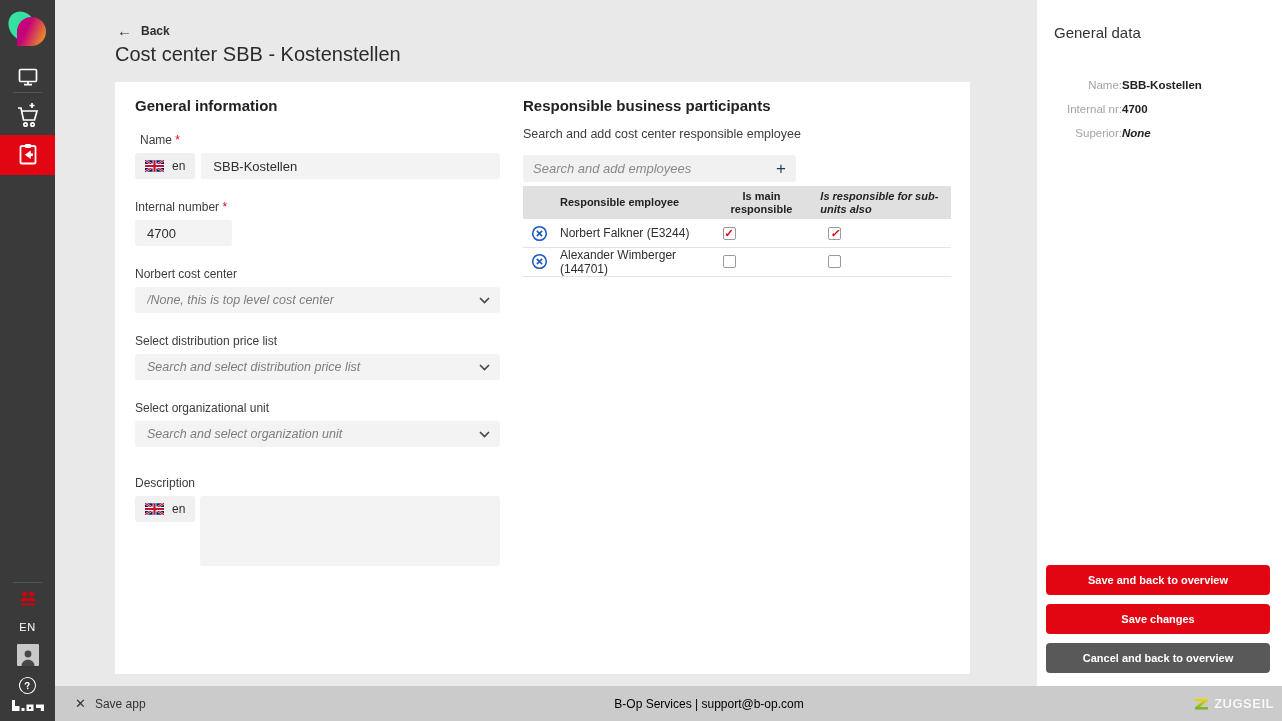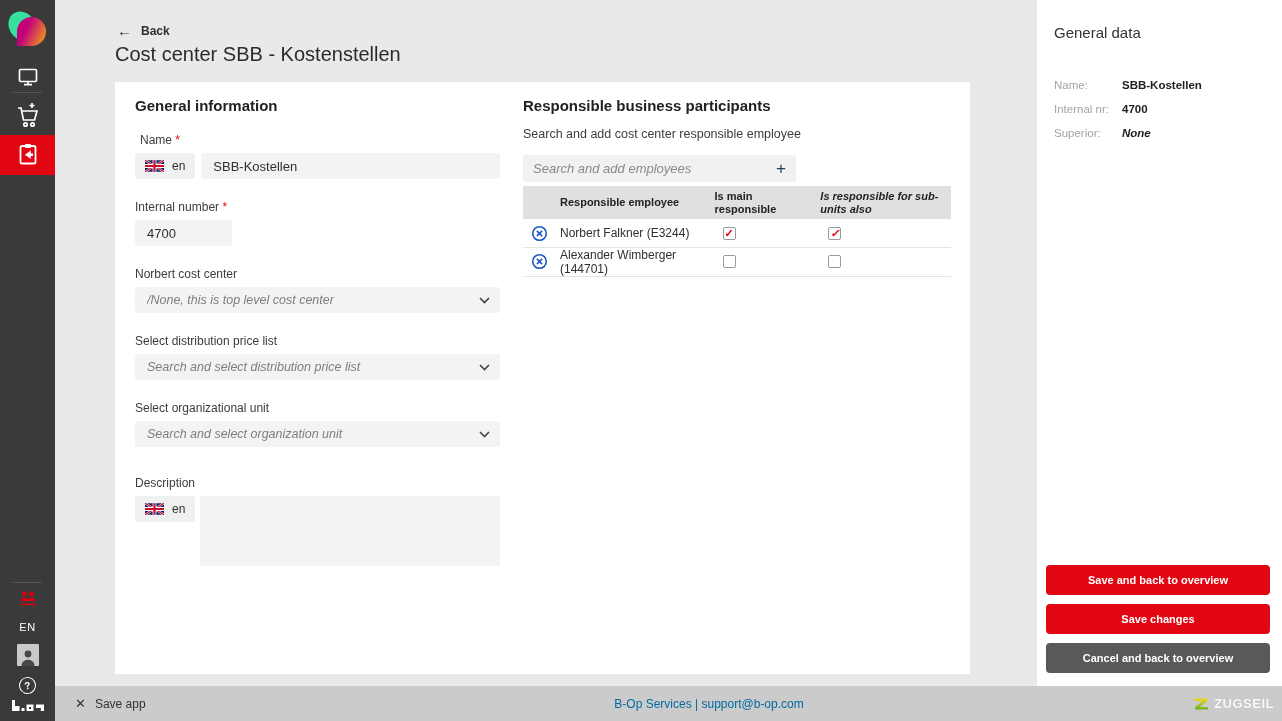--- a/index.html
+++ b/index.html
@@ -18,21 +18,21 @@
   .sb-active { background:#e20613; }
   .sb-lang { color:#fff; font-size:11px; letter-spacing:.5px; }
   .avatar-box { width:22px; height:22px; background:#c9c9c9; display:flex; align-items:flex-end; justify-content:center; overflow:hidden; border-radius:1px; }
   .help-circle { width:17px; height:17px; border:1.6px solid #fff; border-radius:50%; color:#fff; font-size:10px; font-weight:bold; display:flex; align-items:center; justify-content:center; position:relative; transform:rotate(-10deg); }
   .help-circle::after { content:""; position:absolute; left:-2px; bottom:-2px; width:4px; height:4px; background:#3a3a3a; }
 
   
   .footerbar { position:absolute; left:55px; right:0; bottom:0; height:35px; background:#cbcbcb; z-index:4; display:flex; align-items:center; }
   .close-group { display:flex; align-items:center; gap:9px; margin-left:20px; font-size:12px; color:#333; cursor:pointer; }
   .close-x { font-size:13px; color:#333; }
-  .footer-center { position:absolute; left:654px; transform:translateX(-50%); font-size:12px; color:#0369a1; }
+  .footer-center { position:absolute; left:654px; transform:translateX(-50%); font-size:12px; color:#000000; }
   .footer-brand { position:absolute; right:8px; display:flex; align-items:center; gap:5px; }
   .brand-text { font-size:13px; font-weight:bold; color:#fafafa; letter-spacing:.5px; text-shadow:0 0 1px rgba(0,0,0,.15); }
 
   
   .main { position:absolute; left:55px; top:0; width:982px; height:686px; }
   .back-row { position:absolute; left:62px; top:22px; display:flex; align-items:center; gap:9px; cursor:pointer; }
   .back-arrow { font-size:15px; color:#2f2f2f; }
   .back-label { font-size:12px; font-weight:600; color:#2f2f2f; }
   .page-title { position:absolute; left:60px; top:43px; font-size:20px; font-weight:500; color:#2b2b2b; }
 
@@ -60,31 +60,31 @@
   .sub-text { font-size:12.5px; color:#3c3c3c; margin:-6px 0 14px 0; }
   .search-row { width:273px; height:27px; background:#f1f1f1; border-radius:3px; display:flex; align-items:center; margin-bottom:4px;justify-content:center; }
   .search-input { flex:1; background:transparent; border:none; outline:none; font-family:"Liberation Sans",sans-serif; font-size:13px; padding:0 10px; color:#2f2f2f; }
   .search-input::placeholder { font-style:italic; color:#8a8a8a; }
   .add-btn { width:30px; height:27px; border:none; background:transparent; color:#1e3a5f; font-size:17px; cursor:pointer; line-height:1; }
 
   table.ptable { border-collapse:collapse; width:428px; }
   .ptable th { background:#e0e0e0; font-size:11px; font-weight:bold; color:#222; text-align:left; padding:4px 6px; height:27px; vertical-align:middle; line-height:1.15; }
   .ptable th.c0, .ptable td.c0 { width:30px; padding-left:8px; }
   .ptable th.c1, .ptable td.c1 { width:155px; }
-  .ptable th.c2, .ptable td.c2 { width:106px; }
+  .ptable th.c2, .ptable td.c2 { width:106px;text-align:center; }
   .ptable th.c3, .ptable td.c3 { width:137px;font-style:italic; }
   .ptable td { border-bottom:1px solid #e4e4e4; height:28px; padding:0 6px; font-size:12px; color:#2f2f2f; vertical-align:middle; }
   .remove-btn { width:17px; height:17px; display:block; cursor:pointer; }
   .checkbox { width:13px; height:13px; border:1px solid #9a9a9a; border-radius:2px; background:#fff; display:flex; align-items:center; justify-content:center; margin-left:8px; cursor:pointer; }
   .checkbox.checked::after { content:"\2713"; color:#e20613; font-size:11px; font-weight:bold; line-height:1; }
 
   
   .right-panel { position:absolute; left:1037px; top:0; width:245px; height:686px; background:#fff; z-index:3; }
   .rp-title { font-size:15px; font-weight:500; color:#333; margin:24px 0 0 17px; }
-  .rp-rows { margin:38px 0 0 17px; }
+  .rp-rows { margin:38px 0 0 17px;text-align:right; }
   .rp-row { display:flex; margin-bottom:12px; }
   .rp-label { width:68px; font-size:11.5px; color:#a3a3a3; }
   .rp-value { font-size:11.5px; font-weight:bold; color:#222; }
   .rp-value.italic { font-style:italic; }
   .rp-buttons { position:absolute; left:9px; right:12px; bottom:13px; }
   .btn { display:block; width:100%; height:30px; border:none; border-radius:4px; color:#fff; font-family:"Liberation Sans",sans-serif; font-size:11px; font-weight:bold; margin-bottom:9px; cursor:pointer; }
   .btn:last-child { margin-bottom:0; }
   .btn-red { background:#e20613; }
   .btn-gray { background:#595959; }
 

